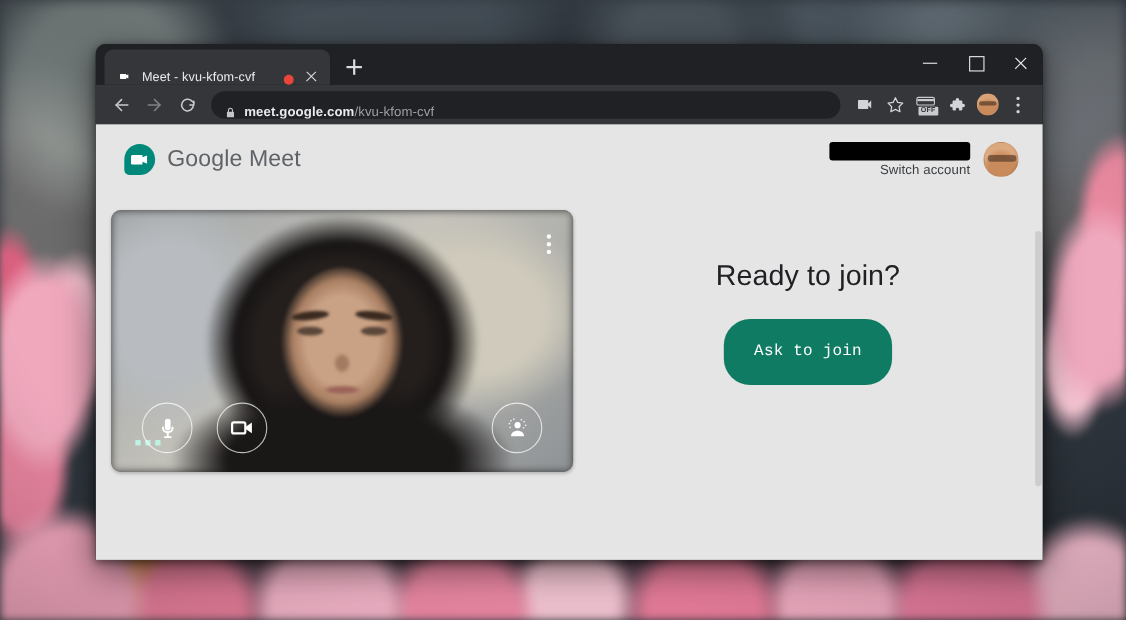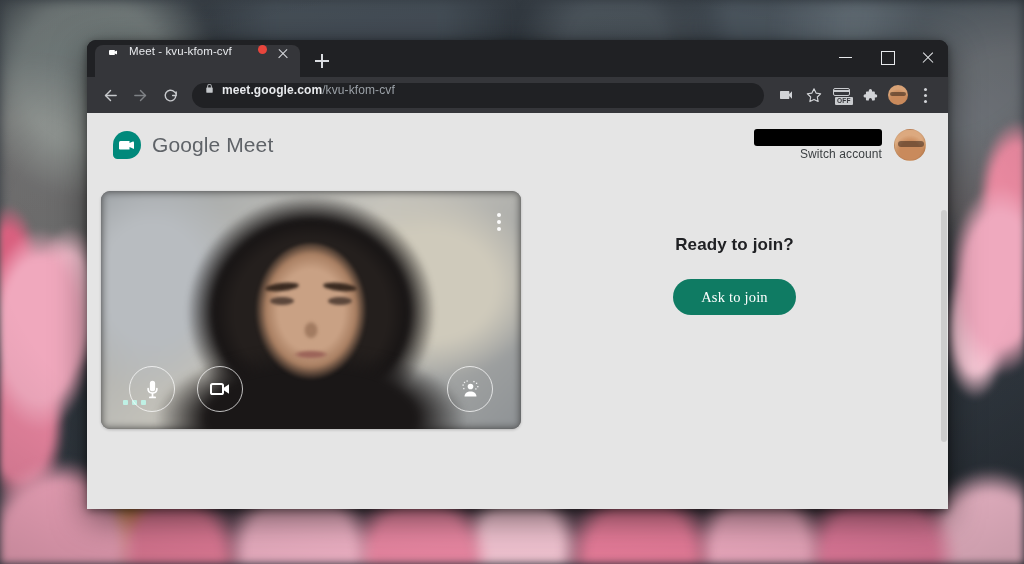--- a/index.html
+++ b/index.html
@@ -95,21 +95,21 @@
     height: 37px;
     background: #202124;
     display: flex;
     align-items: flex-end;
     padding-left: 8px;
     position: relative;
     flex: 0 0 auto;
   }
   .tab {
     display: flex;
-    align-items: flex-start;
+    align-items: flex-end;
     gap: 8px;
     height: 32px;
     padding: 0 9px 0 11px;
     background: #35363a;
     border-radius: 8px 8px 0 0;
     min-width: 205px;
     max-width: 205px;
     position: relative;
   }
   .tab-favicon {
@@ -222,21 +222,21 @@
     flex: 0 0 auto;
   }
   .nav-btn svg { display: block; }
 
   .omnibox {
     flex: 1 1 auto;
     height: 25px;
     background: #202124;
     border-radius: 13px;
     display: flex;
-    align-items: flex-start;
+    align-items: flex-end;
     gap: 7px;
     padding: 0 12px;
     margin: 0 6px 0 6px;
     min-width: 0;
     max-width: 587px;
   }
   .url-text {
     font-size: 12px;
     color: #9aa0a6;
     white-space: nowrap;
@@ -514,35 +514,35 @@
 
   
   .join-panel {
     flex: 1 1 auto;
     display: flex;
     flex-direction: column;
     align-items: center;
     padding-top: 44px;
   }
   .ready-title {
-    font-size: 17px;
+    font-size: 26px;
     color: #202124;
     letter-spacing: 0.1px;
     margin-bottom: 24px;
-    font-weight: 700;
+    font-weight: 400;
   }
   .ask-join-btn {
     background: #0f7b63;
     color: #ffffff;
     border: none;
     border-radius: 24px;
     padding: 0 28px;
-    height: 36px;
+    height: 60px;
     font-size: 14.5px;
-    font-family: Liberation Serif, serif;
+    font-family: Liberation Mono, monospace;
     letter-spacing: 0.2px;
     cursor: pointer;
   }
 
   
   .page-scrollbar {
     position: absolute;
     right: 0; top: 97px; bottom: 0;
     width: 8px;
     background: transparent;

